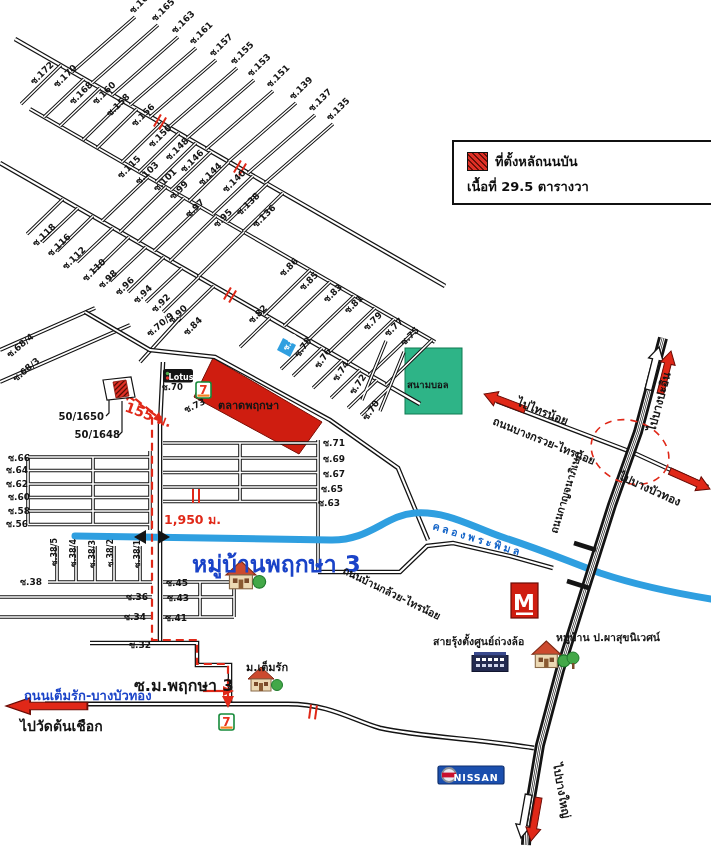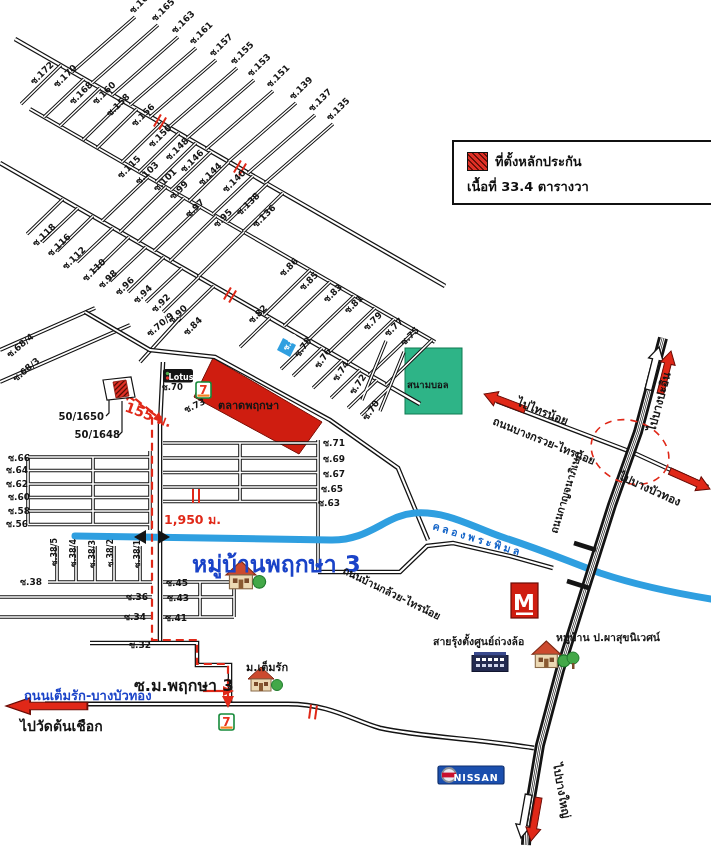--- a/index.html
+++ b/index.html
@@ -297,19 +297,19 @@
         <text x="524" y="610" font-size="22" font-weight="700" fill="#ffffff" text-anchor="middle">M</text>
         <text x="203.5" y="394" font-size="12" font-weight="700" fill="#e8321e" text-anchor="middle">7</text>
         <text x="226.5" y="726" font-size="12" font-weight="700" fill="#e8321e" text-anchor="middle">7</text>
       </g>
 </svg>
 
 
 <div class="legend">
   <div class="lrow">
     <span class="swatch"></span>
-    <span>ที่ตั้งหลักประกัน</span>
+    <span>ที่ตั้งหลัถนนบัน</span>
   </div>
   <div class="lrow">
-        <span>เนื้อที่ 33.4 ตารางวา</span>
+        <span>เนื้อที่ 29.5 ตารางวา</span>
       </div>
 </div>
 </div>
 
 </body></html>

